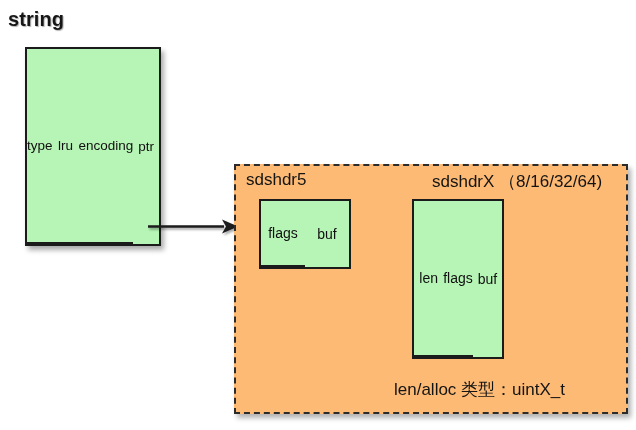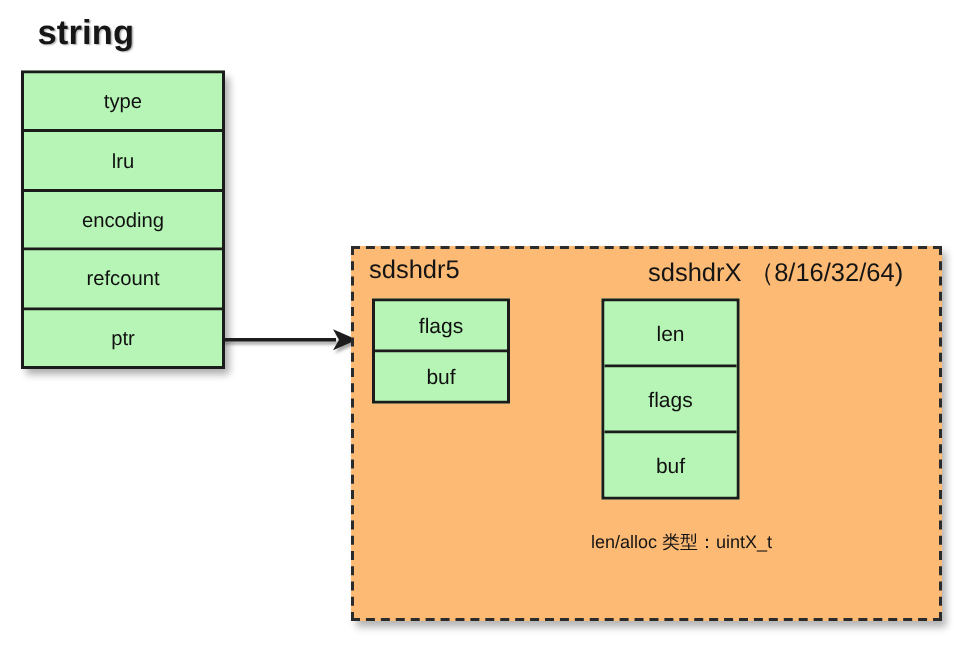--- a/index.html
+++ b/index.html
@@ -13,38 +13,38 @@
     position: relative;
     overflow: hidden;
     font-family: "Liberation Sans", "DejaVu Sans", sans-serif;
     color: #1a1a1a;
     -webkit-font-smoothing: antialiased;
   }
 
   
   .diagram-title {
     position: absolute;
-    left: 25px;
+    left: 8px;
     top: 8px;
-    font-size: 23px;
+    font-size: 20px;
     font-weight: bold;
     letter-spacing: 0.1px;
     color: #161616;
     text-shadow: 1px 1px 1px rgba(0,0,0,0.30);
     white-space: nowrap;
   }
 
   
   .struct-table {
     position: absolute;
     box-sizing: border-box;
     border: 2px solid #1b1b1b;
     background: #b6f5b6;
     display: flex;
-    flex-direction: column;
+    margin-left: 11px;
   }
   .struct-table .field {
     box-sizing: border-box;
     flex: 1 1 0;
     display: flex;
     align-items: center;
     justify-content: center;
     background: #b6f5b6;
     border-bottom: 2px solid #1b1b1b;
     font-size: 14px;
@@ -102,43 +102,42 @@
     left: 12px;
     top: 33px;
     width: 92px;
     height: 70px;
   }
   
   #sdshdrx-struct {
     left: 165px;
     top: 33px;
     width: 92px;
-    height: 134px;
+    height: 160px;
     justify-content: center;
   }
 
   .panel-note {
     position: absolute;
     left: 158px;
-    top: 187px;
-    font-size: 12px;
+    top: 212px;
+    font-size: 17px;
     color: #141414;
     white-space: nowrap;
   }
 </style>
 </head>
 <body>
 
 <div class="diagram-title">string</div>
 
 <div class="struct-table" id="string-struct">
   <div class="field">type</div>
   <div class="field">lru</div>
   <div class="field">encoding</div>
-  <div class="field">refcount</div>
   <div class="field">ptr</div>
 </div>
 
 <div class="arrow-wrap">
   <svg width="92" height="28" viewBox="0 0 92 28">
     <defs>
       <filter id="arrowShadow" x="-20%" y="-60%" width="150%" height="260%">
         <feDropShadow dx="1.5" dy="2" stdDeviation="1.2" flood-color="#000" flood-opacity="0.35"></feDropShadow>
       </filter>
     </defs>

